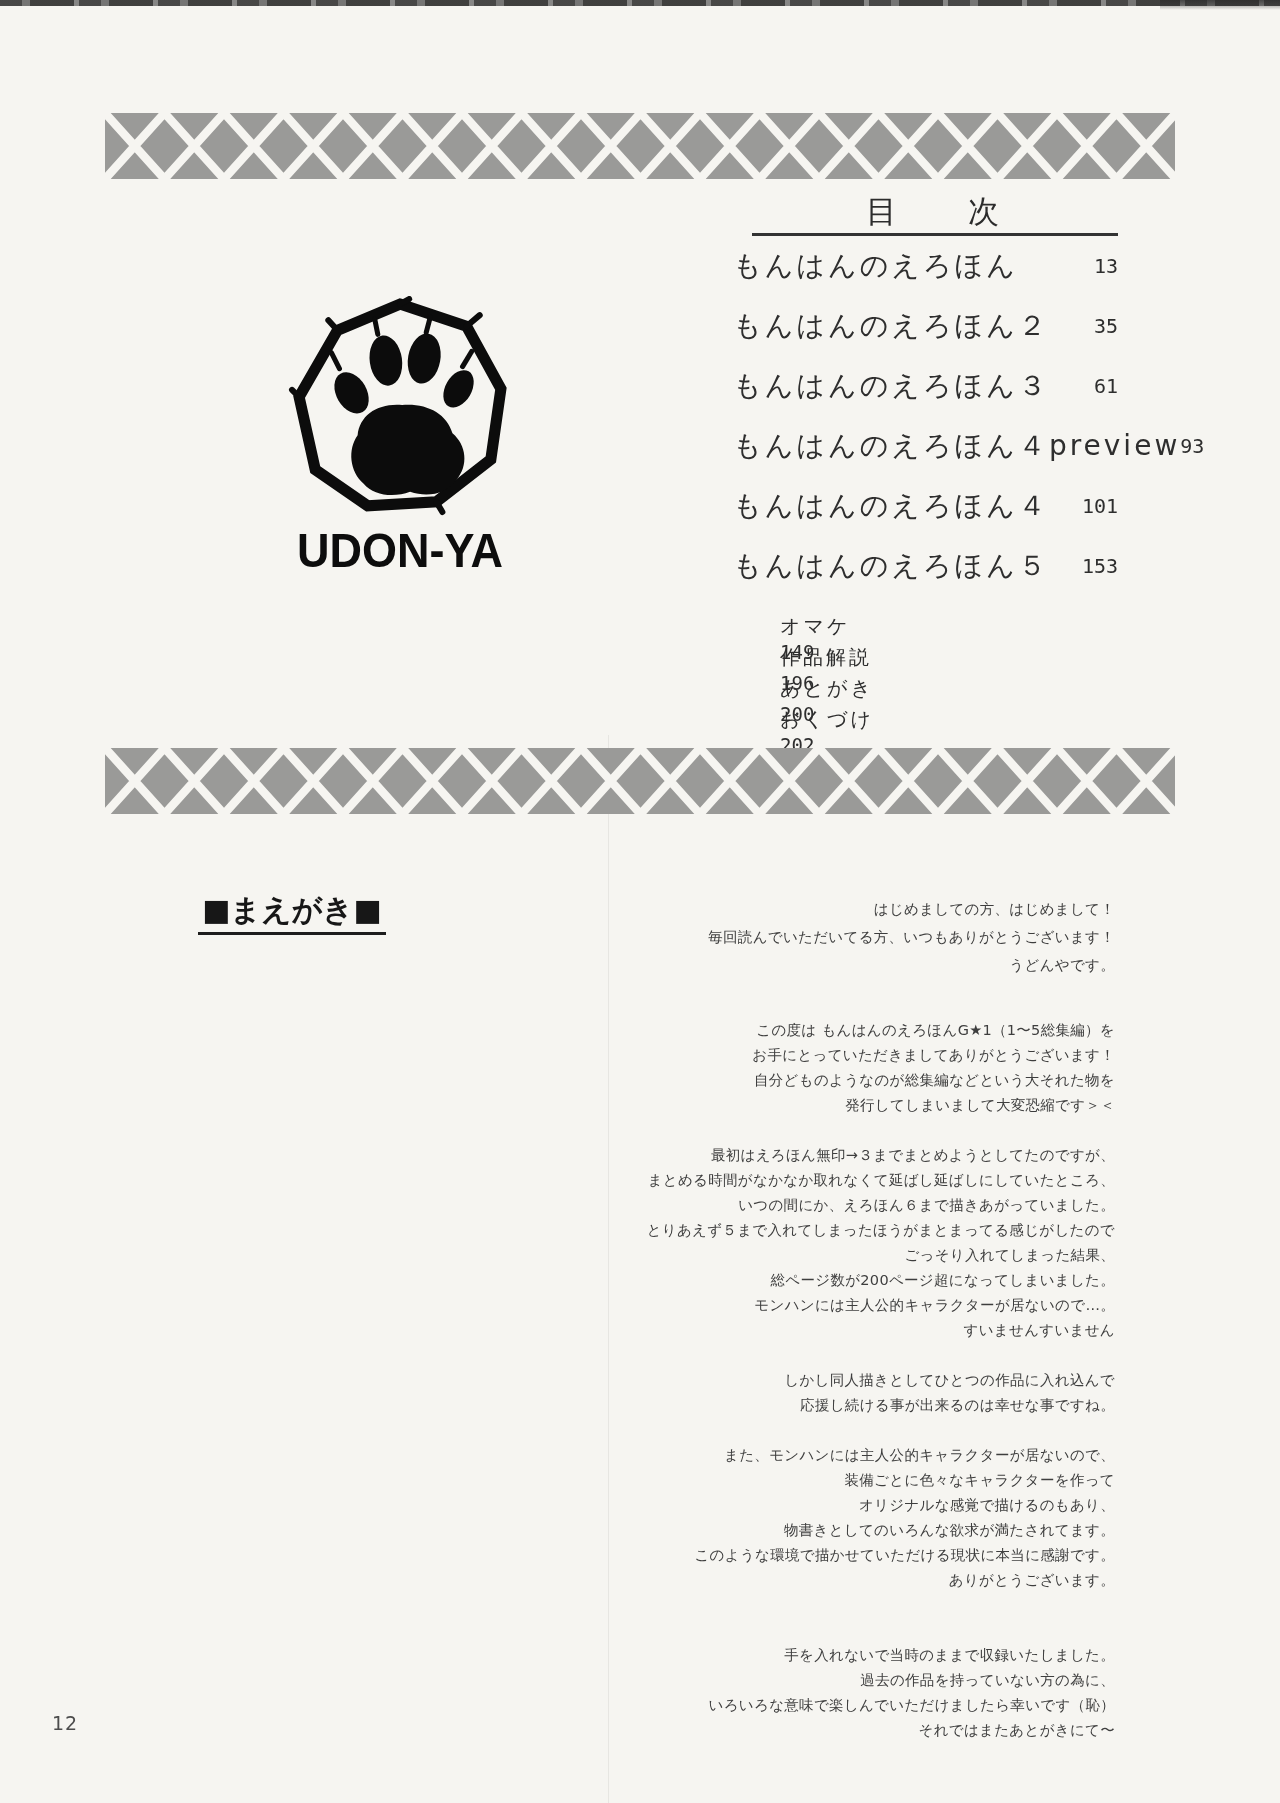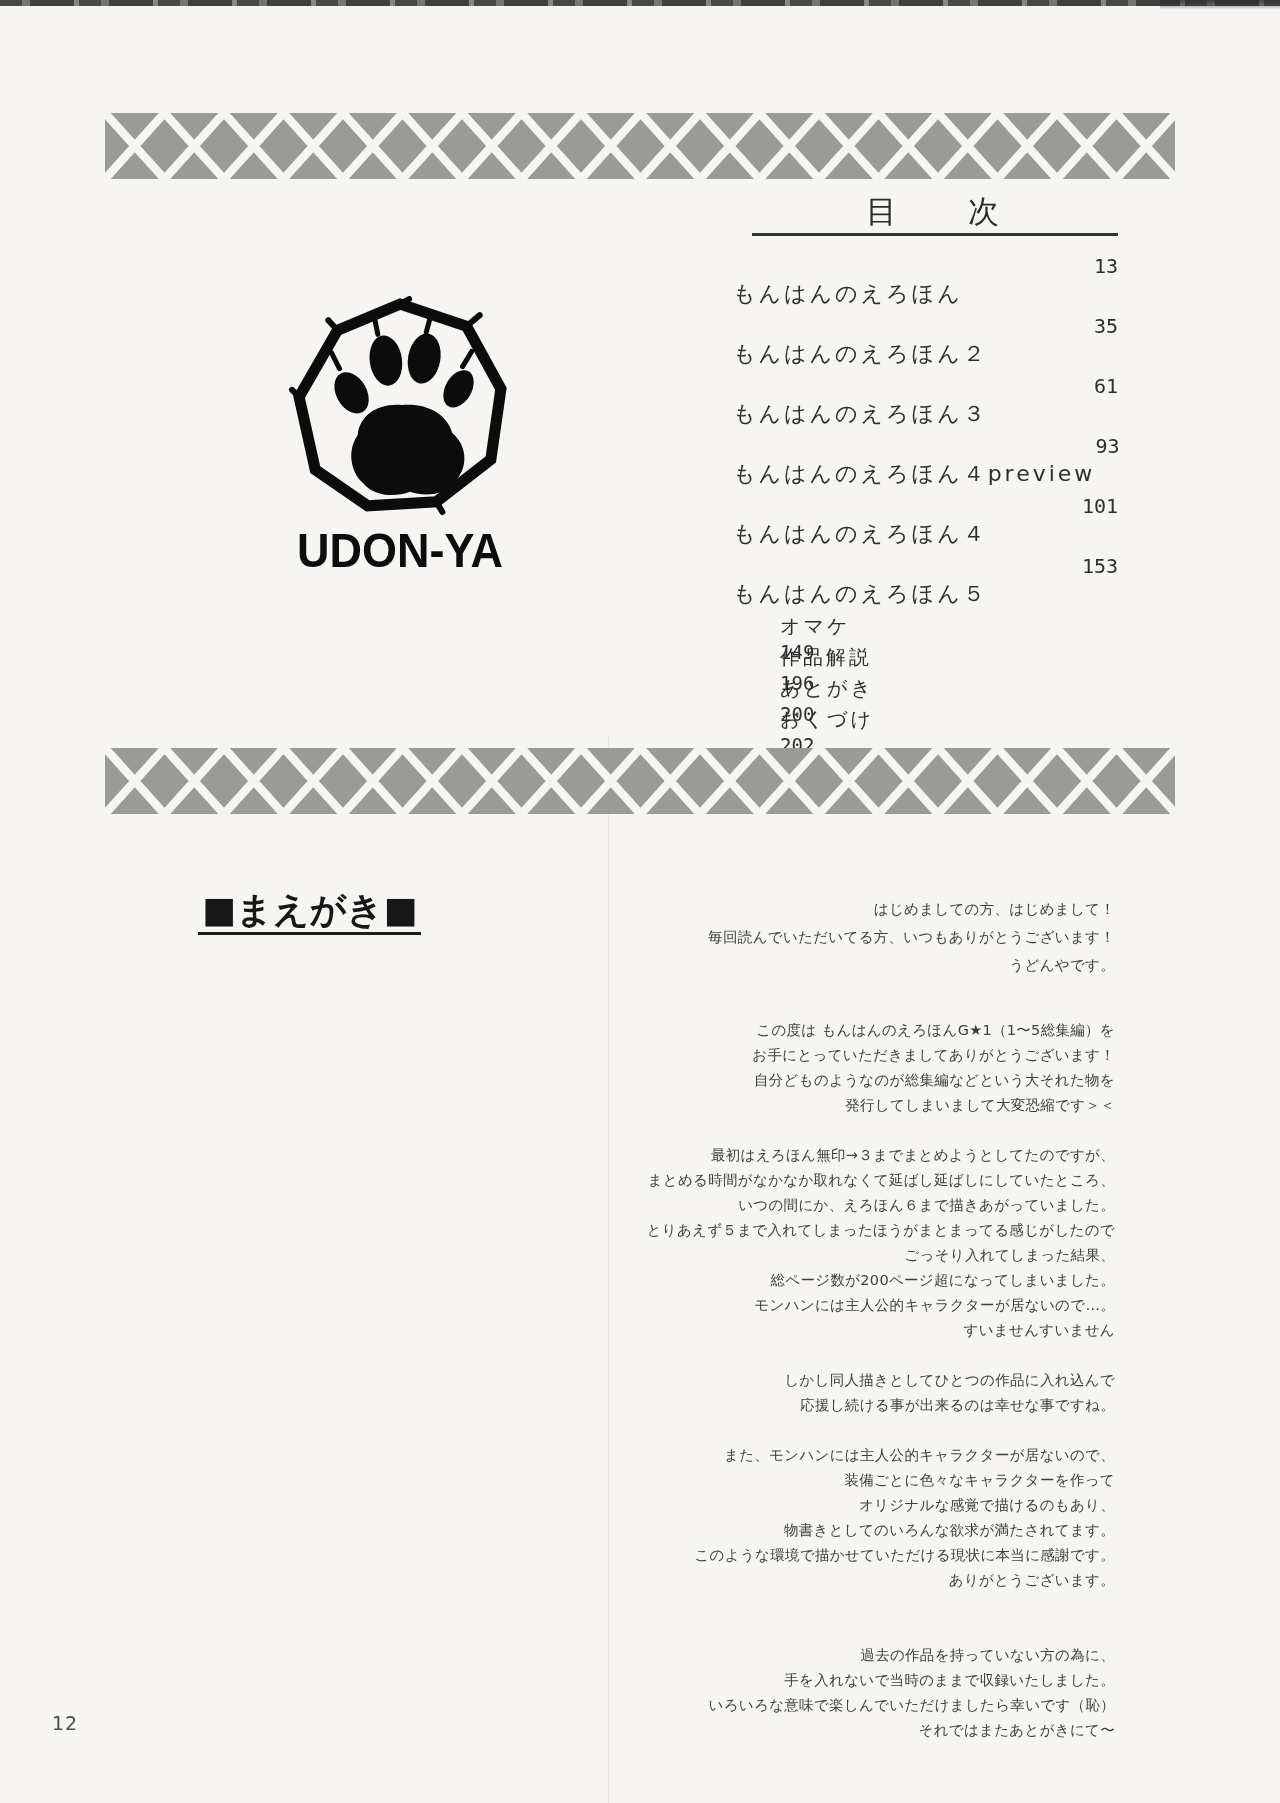--- a/index.html
+++ b/index.html
@@ -30,21 +30,21 @@
   
   .toc-title {
     position:absolute; left:866px; top:198px;
     font-size:31px; line-height:26px; color:#2c2c2c; font-weight:500;
     letter-spacing:71px; white-space:nowrap;
   }
   .toc-rule { position:absolute; left:752px; top:233px; width:366px; height:2.5px; background:#333; }
   .toc-entries { position:absolute; left:733px; top:249px; width:385px; }
   .toc-row { display:flex; justify-content:space-between; align-items:flex-start; height:60px; }
   .toc-label {
-    font-size:22px; line-height:34px; letter-spacing:3px; color:#2e2e2e; white-space:nowrap;margin-top:28px;
+    font-size:28px; line-height:34px; letter-spacing:3px; color:#2e2e2e; white-space:nowrap;
   }
   .toc-page {
     font-family:"DejaVu Sans Mono","Liberation Mono",monospace;
     font-size:20px; line-height:34px; color:#2e2e2e;
   }
   .toc-sub-entries { position:absolute; left:780px; top:613px; width:338px; }
   .toc-sub-row { display:flex; justify-content:space-between; align-items:flex-start; height:31px;flex-direction:column; }
   .toc-sub-label { font-size:20px; line-height:26px; letter-spacing:3px; color:#2e2e2e; white-space:nowrap; }
   .toc-sub-page {
     font-family:"DejaVu Sans Mono","Liberation Mono",monospace;
@@ -54,21 +54,21 @@
   .logo { position:absolute; left:270px; top:296px; width:260px; text-align:center; }
   .logo svg { display:block; margin:0 auto; }
   .logo-text {
     margin-top:8px; font-family:"Liberation Sans","DejaVu Sans",sans-serif;
     font-weight:900; font-size:45px; line-height:46px; color:#0d0d0d;
     letter-spacing:0; transform:scaleY(1.08); transform-origin:top center; white-space:nowrap;
   }
   
   .preface-heading {
     position:absolute; left:198px; top:893px;
-    font-size:36px; line-height:34px; font-weight:900; color:#171717;
+    font-size:30px; line-height:34px; font-weight:900; color:#171717;
     border-bottom:3px solid #1d1d1d; padding:0 4px 5px 4px; white-space:nowrap;
   }
   .preface-text {
     position:absolute; top:895px; right:165px; width:640px;
     text-align:right; font-size:14.5px; line-height:25px; color:#3e3e3e;
     letter-spacing:0.3px;
   }
   .preface-text .para { margin-bottom:25px; }
   .preface-text .para:nth-of-type(1) { line-height:28px; margin-bottom:39px; }
   .preface-text .para:nth-of-type(5) { margin-bottom:50px;text-align:right; }
@@ -217,22 +217,22 @@
       </div>
       <div class="para">
         <div class="line">また、モンハンには主人公的キャラクターが居ないので、</div>
         <div class="line">装備ごとに色々なキャラクターを作って</div>
         <div class="line">オリジナルな感覚で描けるのもあり、</div>
         <div class="line">物書きとしてのいろんな欲求が満たされてます。</div>
         <div class="line">このような環境で描かせていただける現状に本当に感謝です。</div>
         <div class="line">ありがとうございます。</div>
       </div>
       <div class="para">
+        <div class="line">手を入れないで当時のままで収録いたしました。</div>
         <div class="line">過去の作品を持っていない方の為に、</div>
-        <div class="line">手を入れないで当時のままで収録いたしました。</div>
         <div class="line">いろいろな意味で楽しんでいただけましたら幸いです（恥）</div>
         <div class="line">それではまたあとがきにて〜</div>
       </div>
     </div>
 
   <div class="page-number">12</div>
 
 </div>
 
 </body></html>

